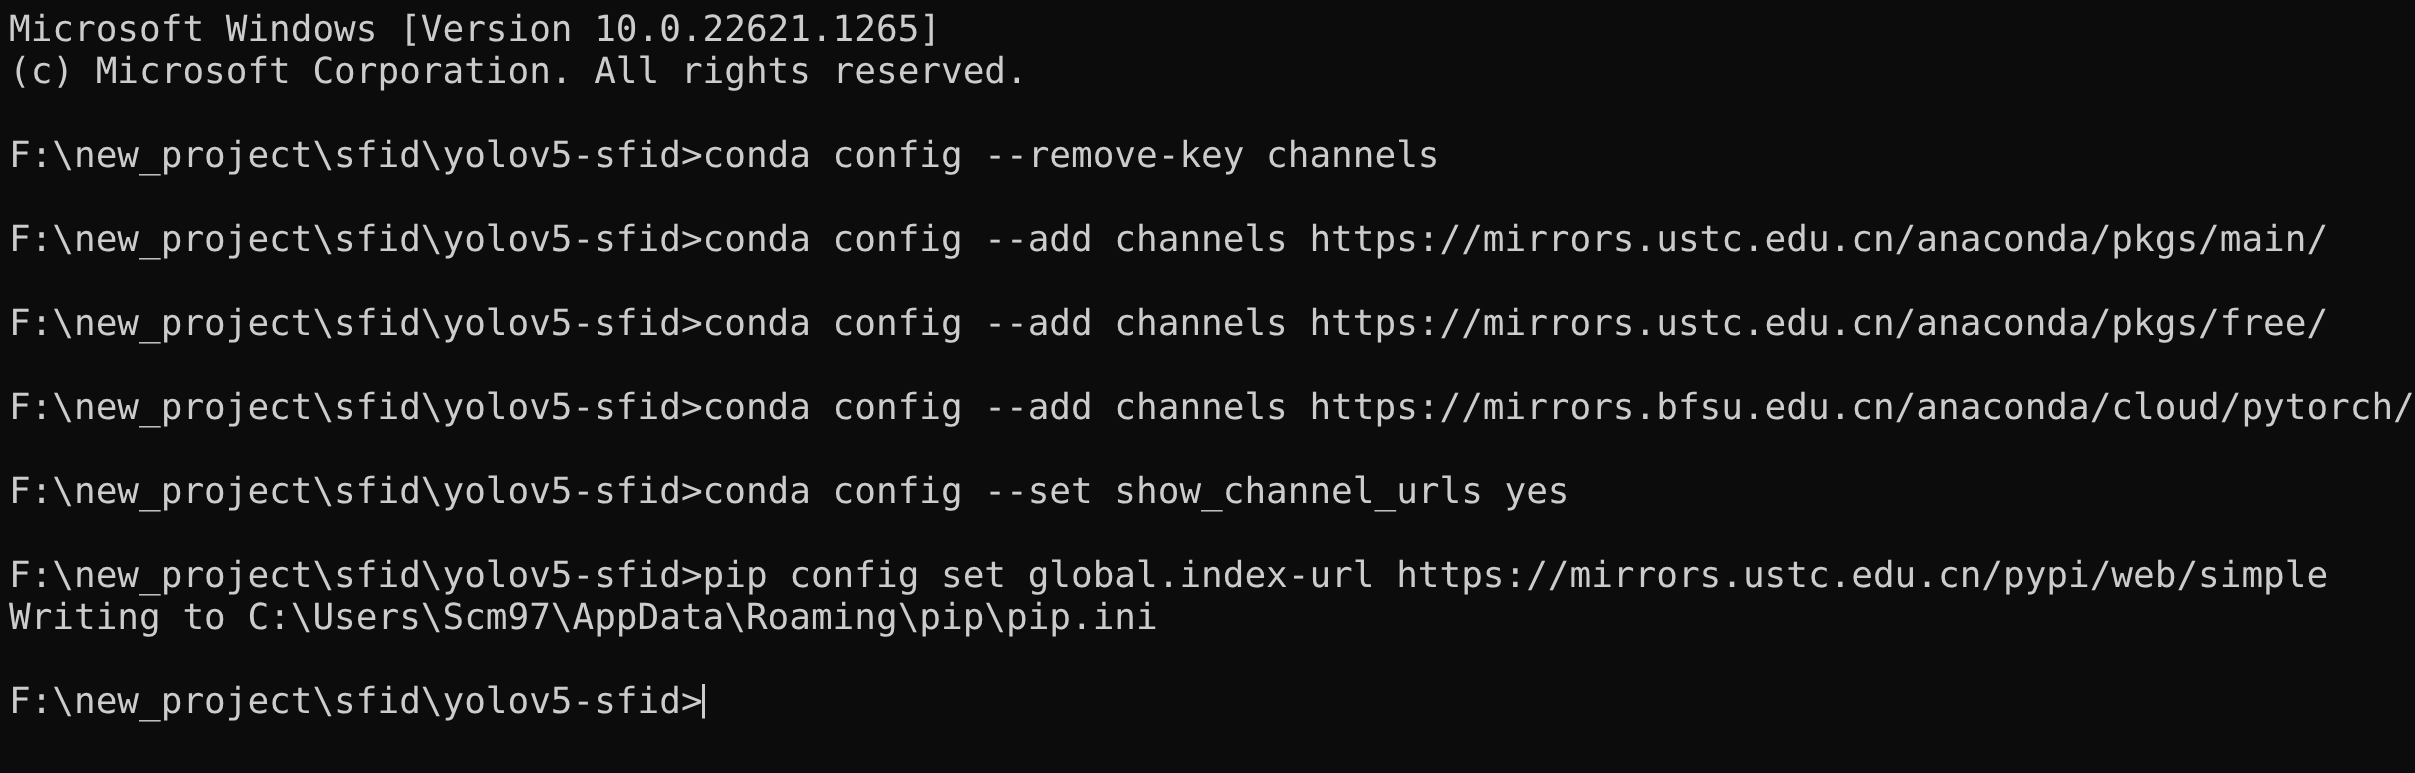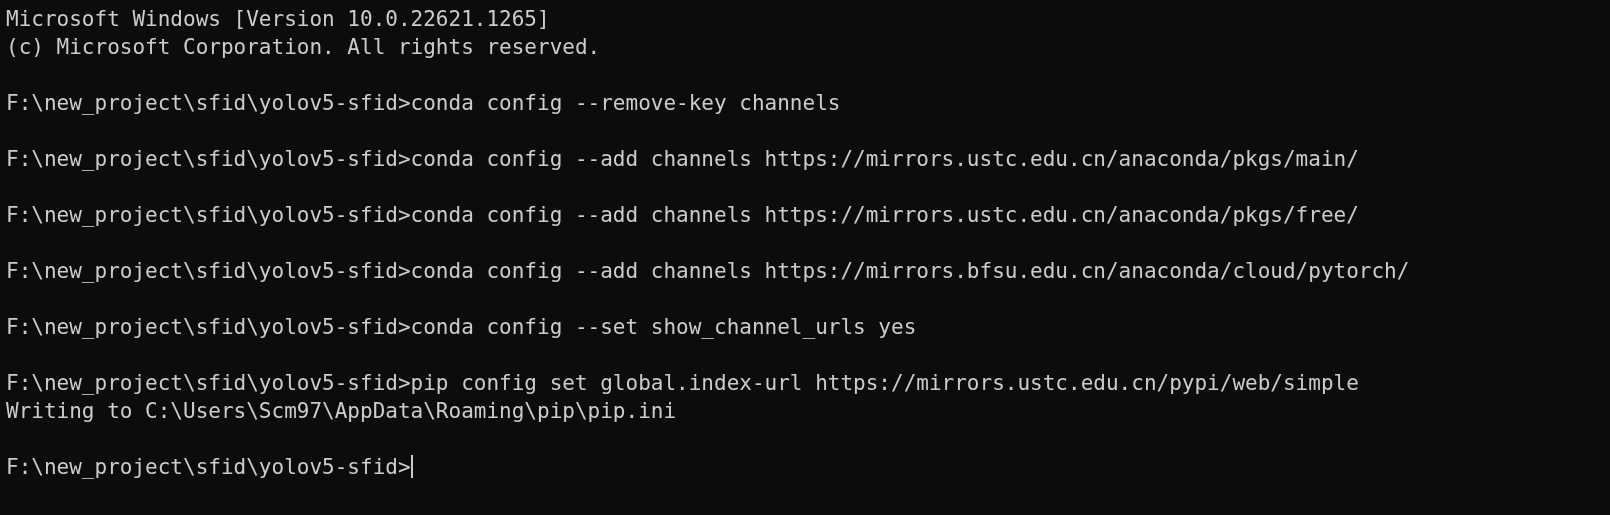--- a/index.html
+++ b/index.html
@@ -18,21 +18,21 @@
     padding: 0;
   }
 
   #console-output {
     position: absolute;
     left: 6px;
     top: 5px;
     margin: 0;
     padding: 0;
     font-family: "DejaVu Sans Mono", "Liberation Mono", monospace;
-    font-size: 21px;
+    font-size: 24px;
     line-height: 28px;
     letter-spacing: 0px;
     color: #cccccc;
     white-space: pre;
     -webkit-font-smoothing: antialiased;
   }
 
   .line {
     height: 28px;
     white-space: pre;

